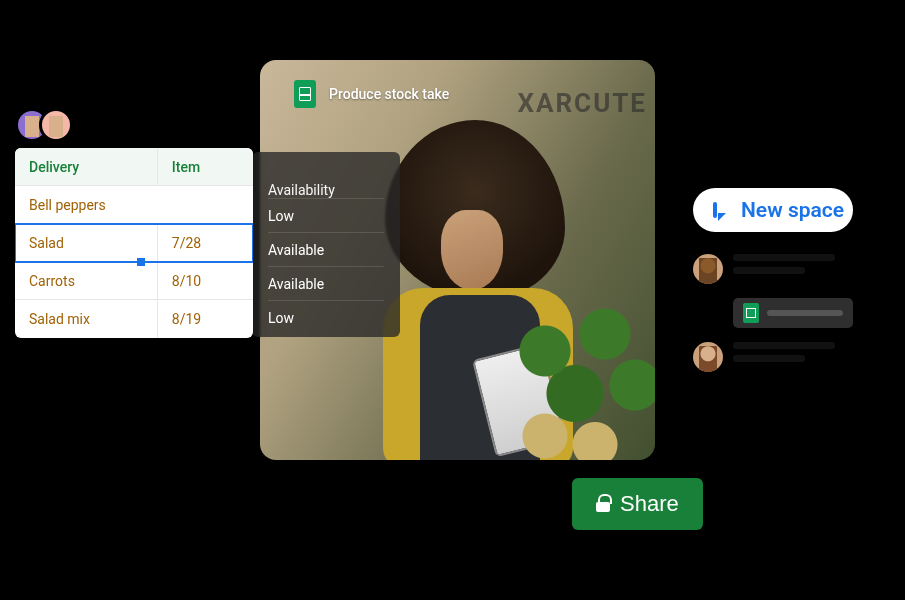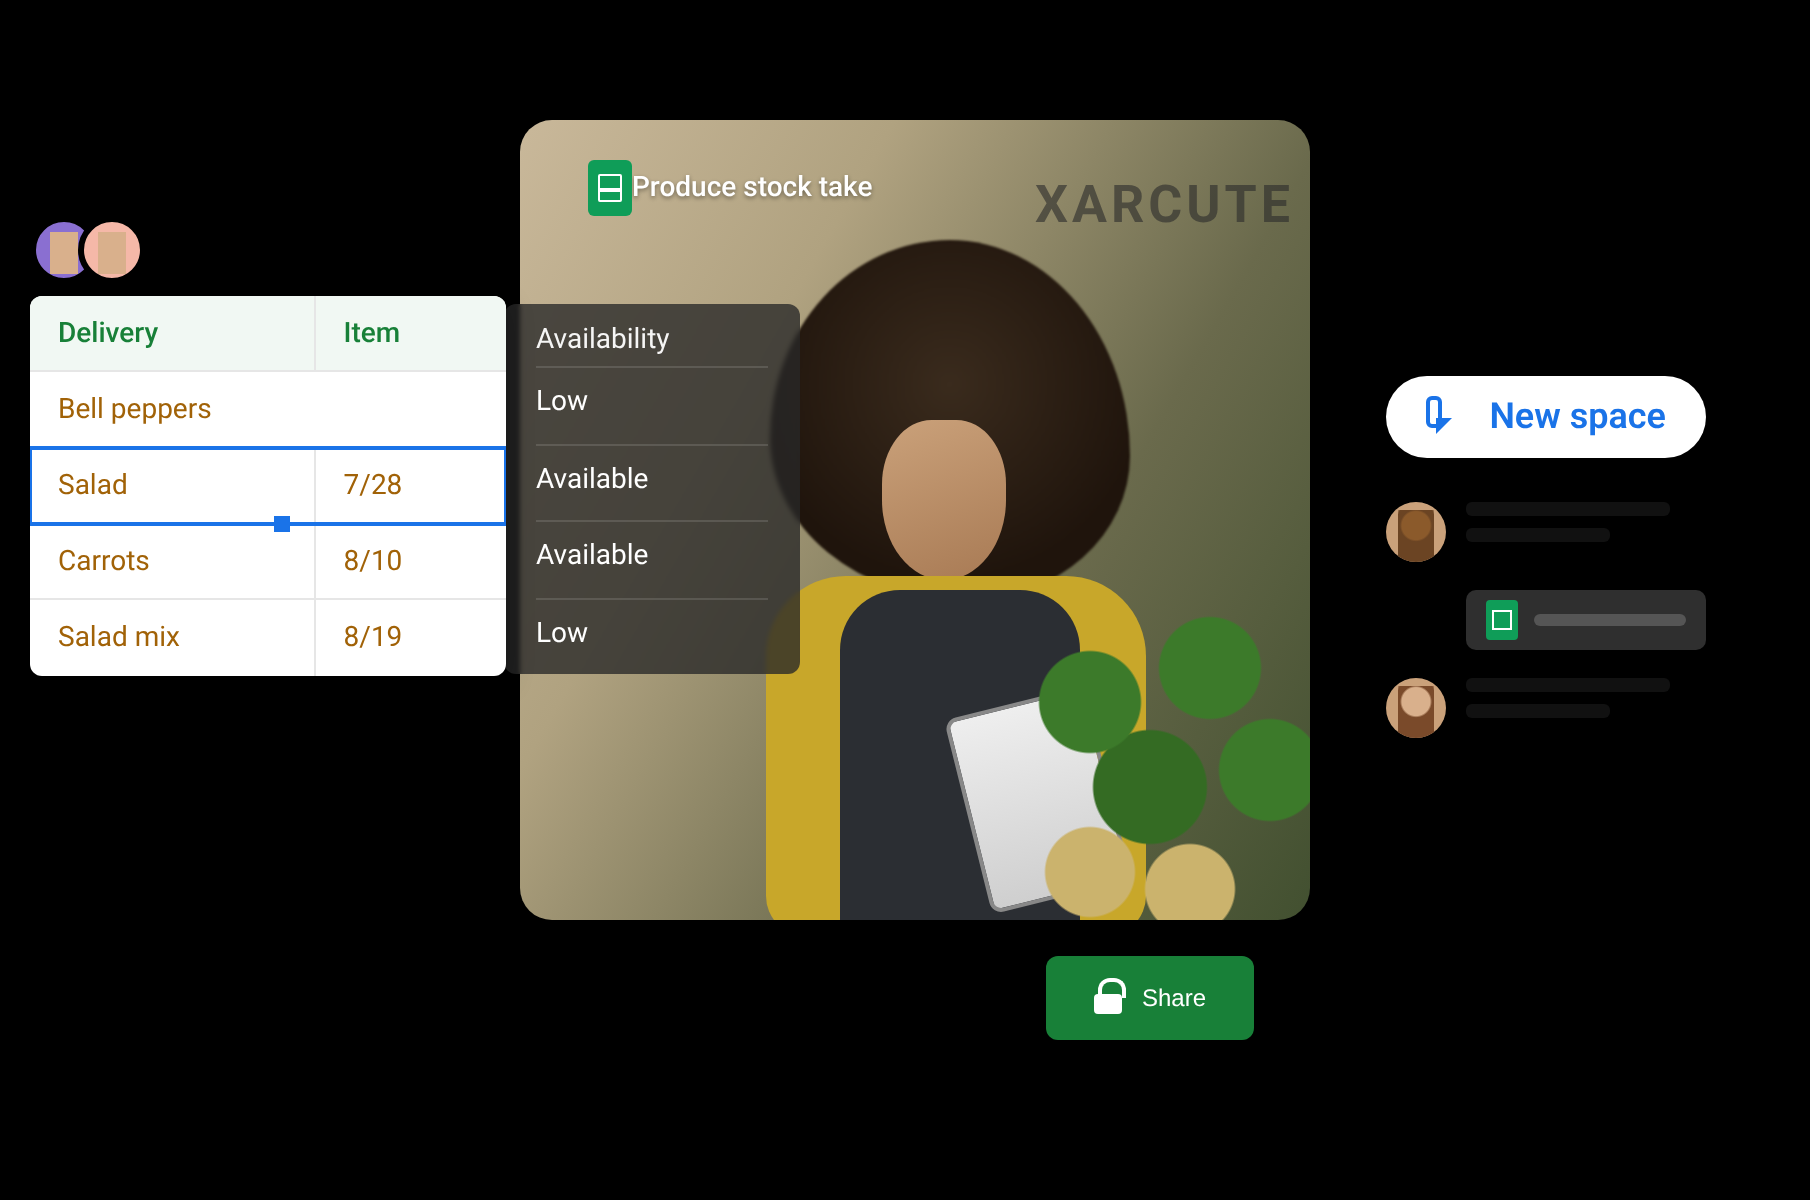--- a/index.html
+++ b/index.html
@@ -35,21 +35,21 @@
     letter-spacing: 2px;
     color: #2b2b2b;
     opacity: .6;
   }
   .photo .doc-label {
     position: absolute;
     top: 20px;
     left: 20px;
     display: flex;
     align-items: center;
-    gap: 0;
+    gap: 13px;
     color: #fff;
     font-size: 14px;
     font-weight: 500;
     text-shadow: 0 1px 2px rgba(0,0,0,.4);
     padding-left: 14px;
   }
   .sheets-icon {
     width: 22px;
     height: 28px;
     background: #0f9d58;
@@ -140,21 +140,21 @@
     background: rgba(40,40,40,.78);
     backdrop-filter: blur(1px);
     border-radius: 6px;
     color: #fff;
     font-size: 14px;
     padding: 10px 16px 4px;
     display: flex;
     flex-direction: column;
     justify-content: space-between;
   }
-  .avail-panel .head { font-weight: 400; font-size: 14px; opacity: .95; }
+  .avail-panel .head { font-weight: 400; font-size: 14px; opacity: .95; margin-top: 20px; }
   .avail-panel .val { height: 34px; line-height: 34px; border-top: 1px solid rgba(255,255,255,.12); }
 
   
   .sheet {
     position: absolute;
     left: 15px;
     top: 148px;
     width: 238px;
     background: #fff;
     border-radius: 6px;
@@ -218,28 +218,28 @@
     content: "";
     position: absolute;
     inset: 5px 7px 2px 7px;
     background: radial-gradient(circle at 50% 35%, #d9b08c 0 7px, transparent 8px),
                 radial-gradient(ellipse at 50% 100%, #d9b08c 0 11px, transparent 12px);
   }
 
   
   .share-btn {
     position: absolute;
-    left: 523px;
+    left: 572px;
     top: 478px;
     background: #188038;
     color: #fff;
     border: none;
     border-radius: 6px;
     padding: 13px 24px;
-    font-size: 12px;
+    font-size: 22px;
     font-weight: 500;
     display: flex;
     align-items: center;
     gap: 10px;
     box-shadow: 0 3px 8px rgba(0,0,0,.35);
     cursor: pointer;
   }
   .lock-icon {
     width: 14px; height: 16px; position: relative;
   }
@@ -266,25 +266,25 @@
     position: absolute;
     right: 52px;
     top: 188px;
     width: 160px;
   }
   .new-space {
     background: #fff;
     border-radius: 999px;
     padding: 10px 20px;
     display: flex;
-    align-items: flex-start;
+    align-items: center;
     gap: 24px;
     color: #1a73e8;
     font-weight: 600;
-    font-size: 18px;
+    font-size: 21px;
     box-shadow: 0 3px 10px rgba(0,0,0,.25);
     cursor: pointer;
     margin-bottom: 22px;
     white-space: nowrap;
   }
   .chat-icon {
     width: 18px; height: 16px;
     border: 2px solid #1a73e8;
     border-radius: 3px;
     position: relative;

